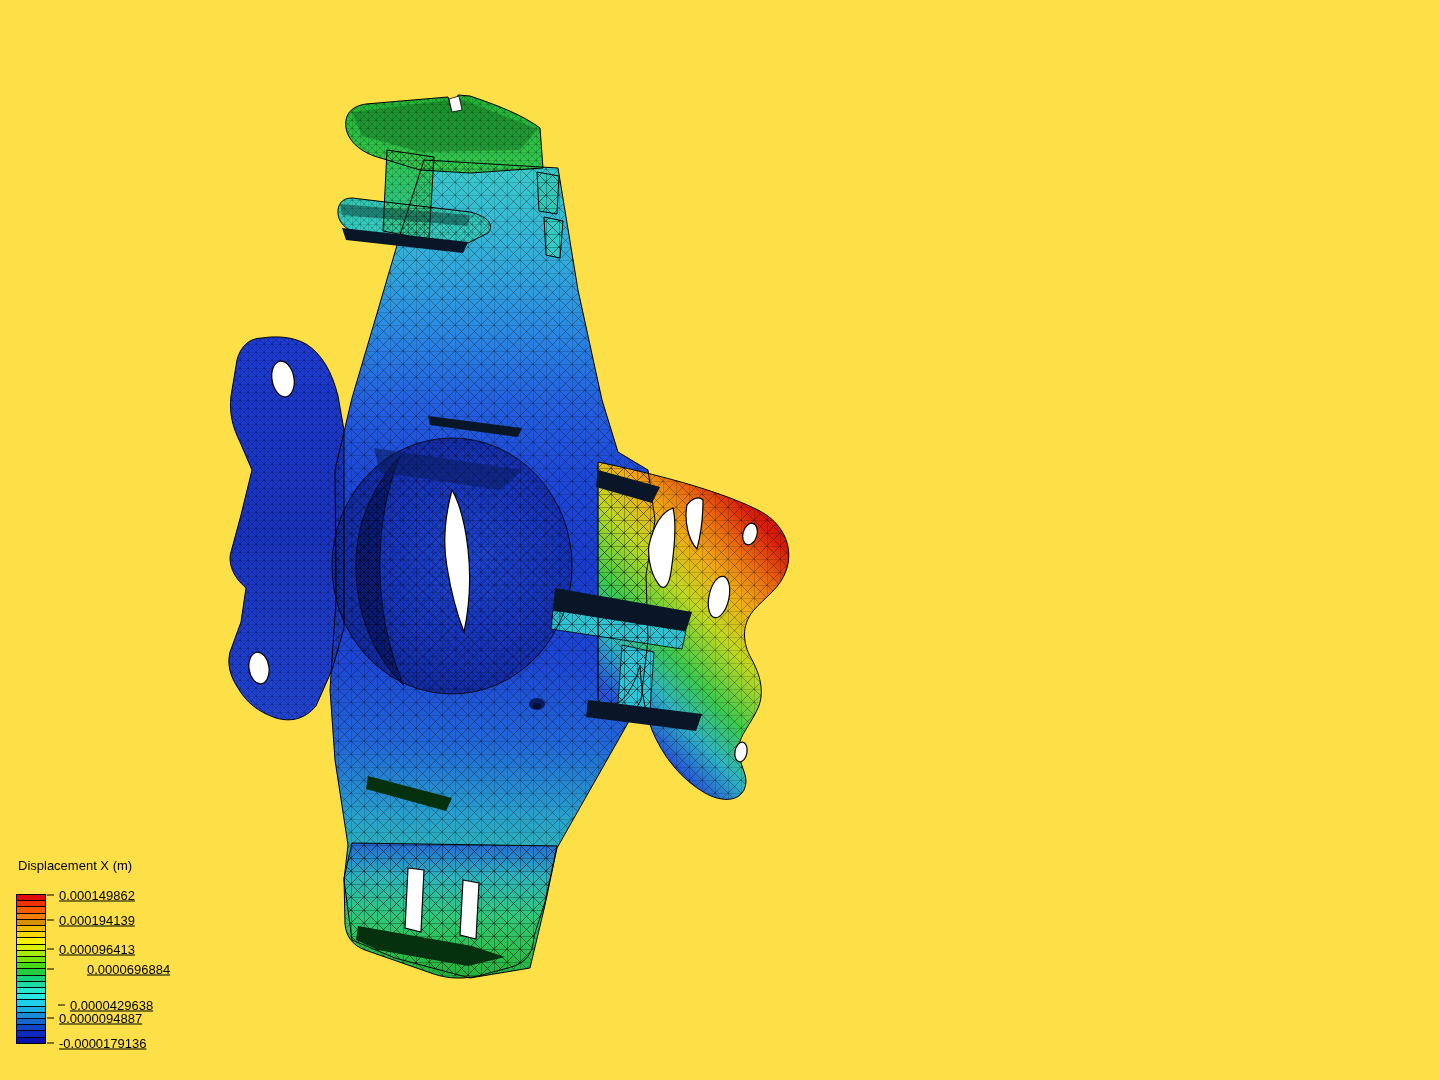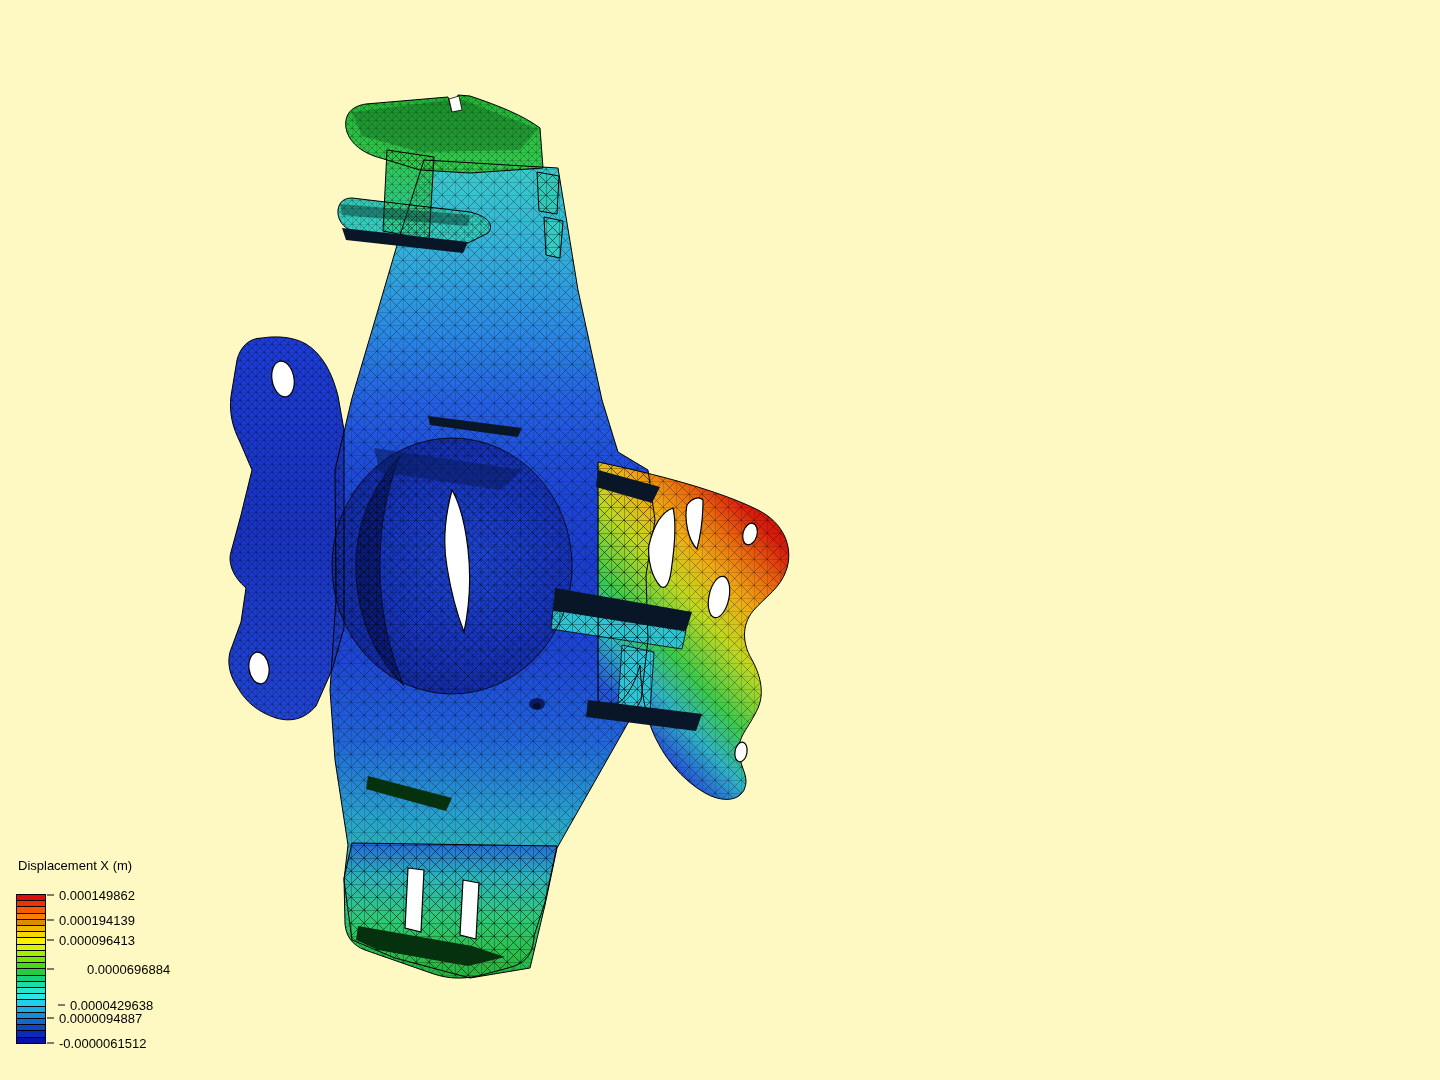--- a/index.html
+++ b/index.html
@@ -1,28 +1,28 @@
 <!DOCTYPE html>
 <html><head>
 <meta charset="utf-8">
 <style>
   html,body{margin:0;padding:0;background:#fff;}
-  .stage{position:relative;width:1440px;height:1080px;background:#fef9c3;overflow:hidden;
+  .stage{position:relative;width:1440px;height:1080px;background:#fde047;overflow:hidden;
          font-family:"Liberation Sans",sans-serif;}
   .viewport{position:absolute;left:0;top:0;width:1440px;height:1080px;cursor:grab;}
 
   
   .legend{position:absolute;left:16px;top:858px;color:#000;}
   .legend-title{font-size:13px;margin:0 0 21px 2px;}
   .legend-row{position:relative;display:flex;}
   .colorbar{width:28px;height:148px;border:1px solid #000;display:flex;flex-direction:column;box-sizing:content-box;}
   .colorbar .seg{flex:1 1 auto;border-bottom:1px solid #000;}
   .colorbar .seg:last-child{border-bottom:none;}
   .ticks{position:absolute;left:31px;top:1px;width:140px;height:148px;}
-  .tick{position:absolute;display:flex;align-items:center;transform:translateY(-50%);}
+  .tick{position:absolute;display:flex;align-items:center;transform:translateY(-50%);text-decoration:underline;}
   .tickline{display:inline-block;width:7px;height:1px;background:#000;margin-right:5px;}
   .ticklabel{font-size:13px;white-space:nowrap;color:#000;}
 </style>
 </head>
 <body>
 
 <div class="stage">
 
   <svg class="viewport" viewBox="0 0 1440 1080" xmlns="http://www.w3.org/2000/svg">
     <defs>
@@ -198,37 +198,37 @@
         </div>
       <div class="ticks">
           <div class="tick" style="top: 0px;">
             <span class="tickline"></span>
             <span class="ticklabel">0.000149862</span>
           </div>
           <div class="tick" style="top: 24.6667px;">
             <span class="tickline"></span>
             <span class="ticklabel">0.000194139</span>
           </div>
-          <div class="tick" style="top: 45px; text-align: right;">
+          <div class="tick" style="top: 54px; text-align: right;">
             <span class="tickline"></span>
             <span class="ticklabel">0.000096413</span>
           </div>
           <div class="tick" style="top: 74px; gap: 28px;">
             <span class="tickline"></span>
             <span class="ticklabel">0.0000696884</span>
           </div>
           <div class="tick" style="top: 110px; padding-left: 11px;">
             <span class="tickline"></span>
             <span class="ticklabel">0.0000429638</span>
           </div>
           <div class="tick" style="top: 123.333px;">
             <span class="tickline"></span>
             <span class="ticklabel">0.0000094887</span>
           </div>
           <div class="tick" style="top: 148px;">
             <span class="tickline"></span>
-            <span class="ticklabel">-0.0000061512</span>
+            <span class="ticklabel">-0.0000179136</span>
           </div>
         </div>
     </div>
   </div>
 
 </div>
 
 </body></html>

